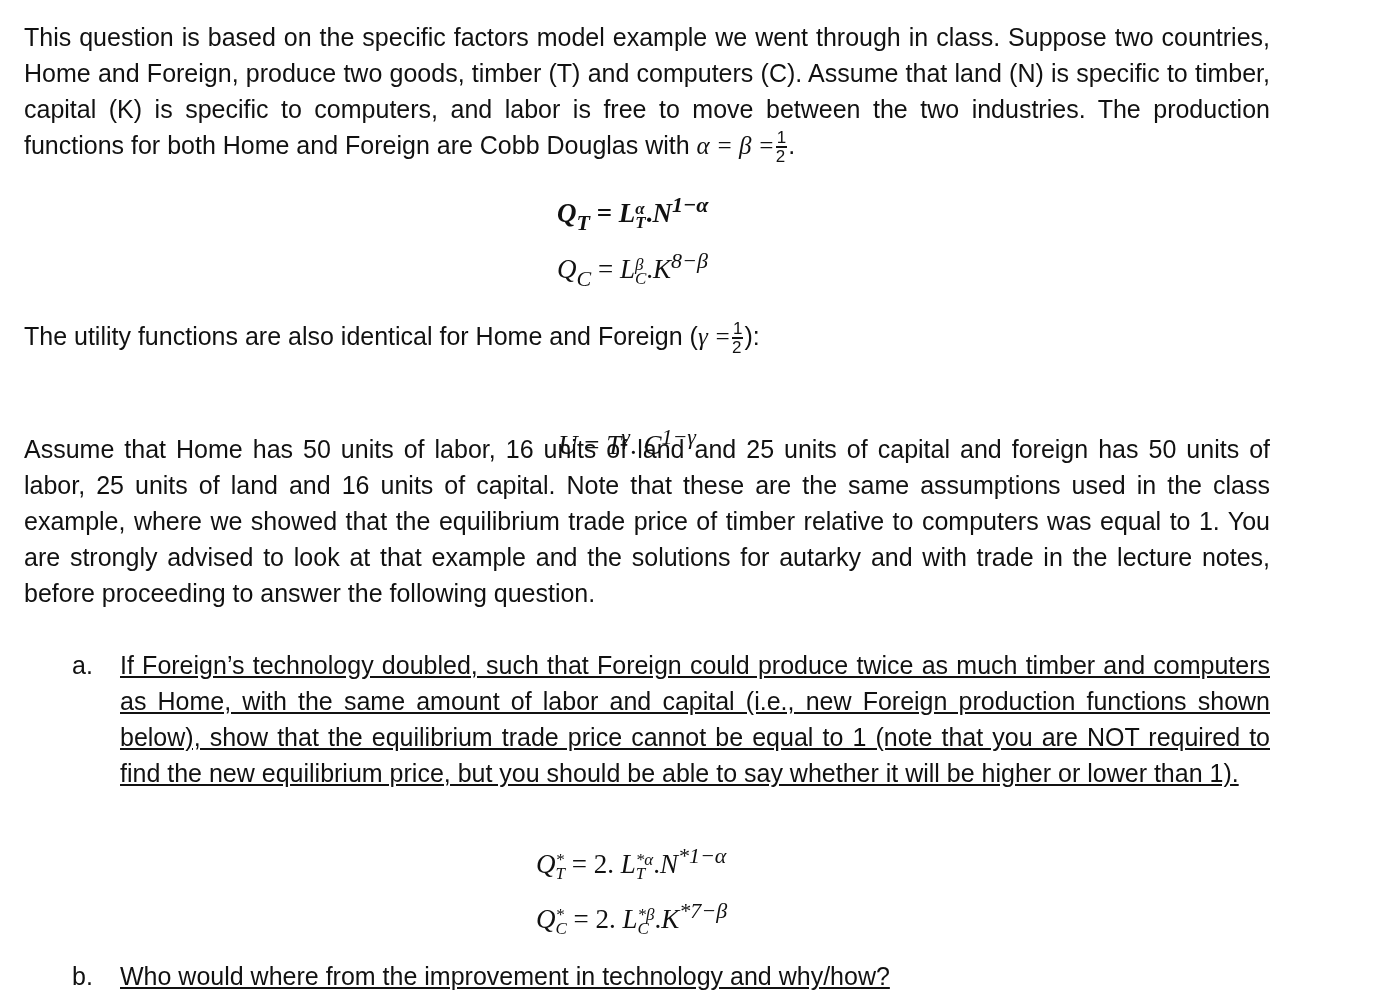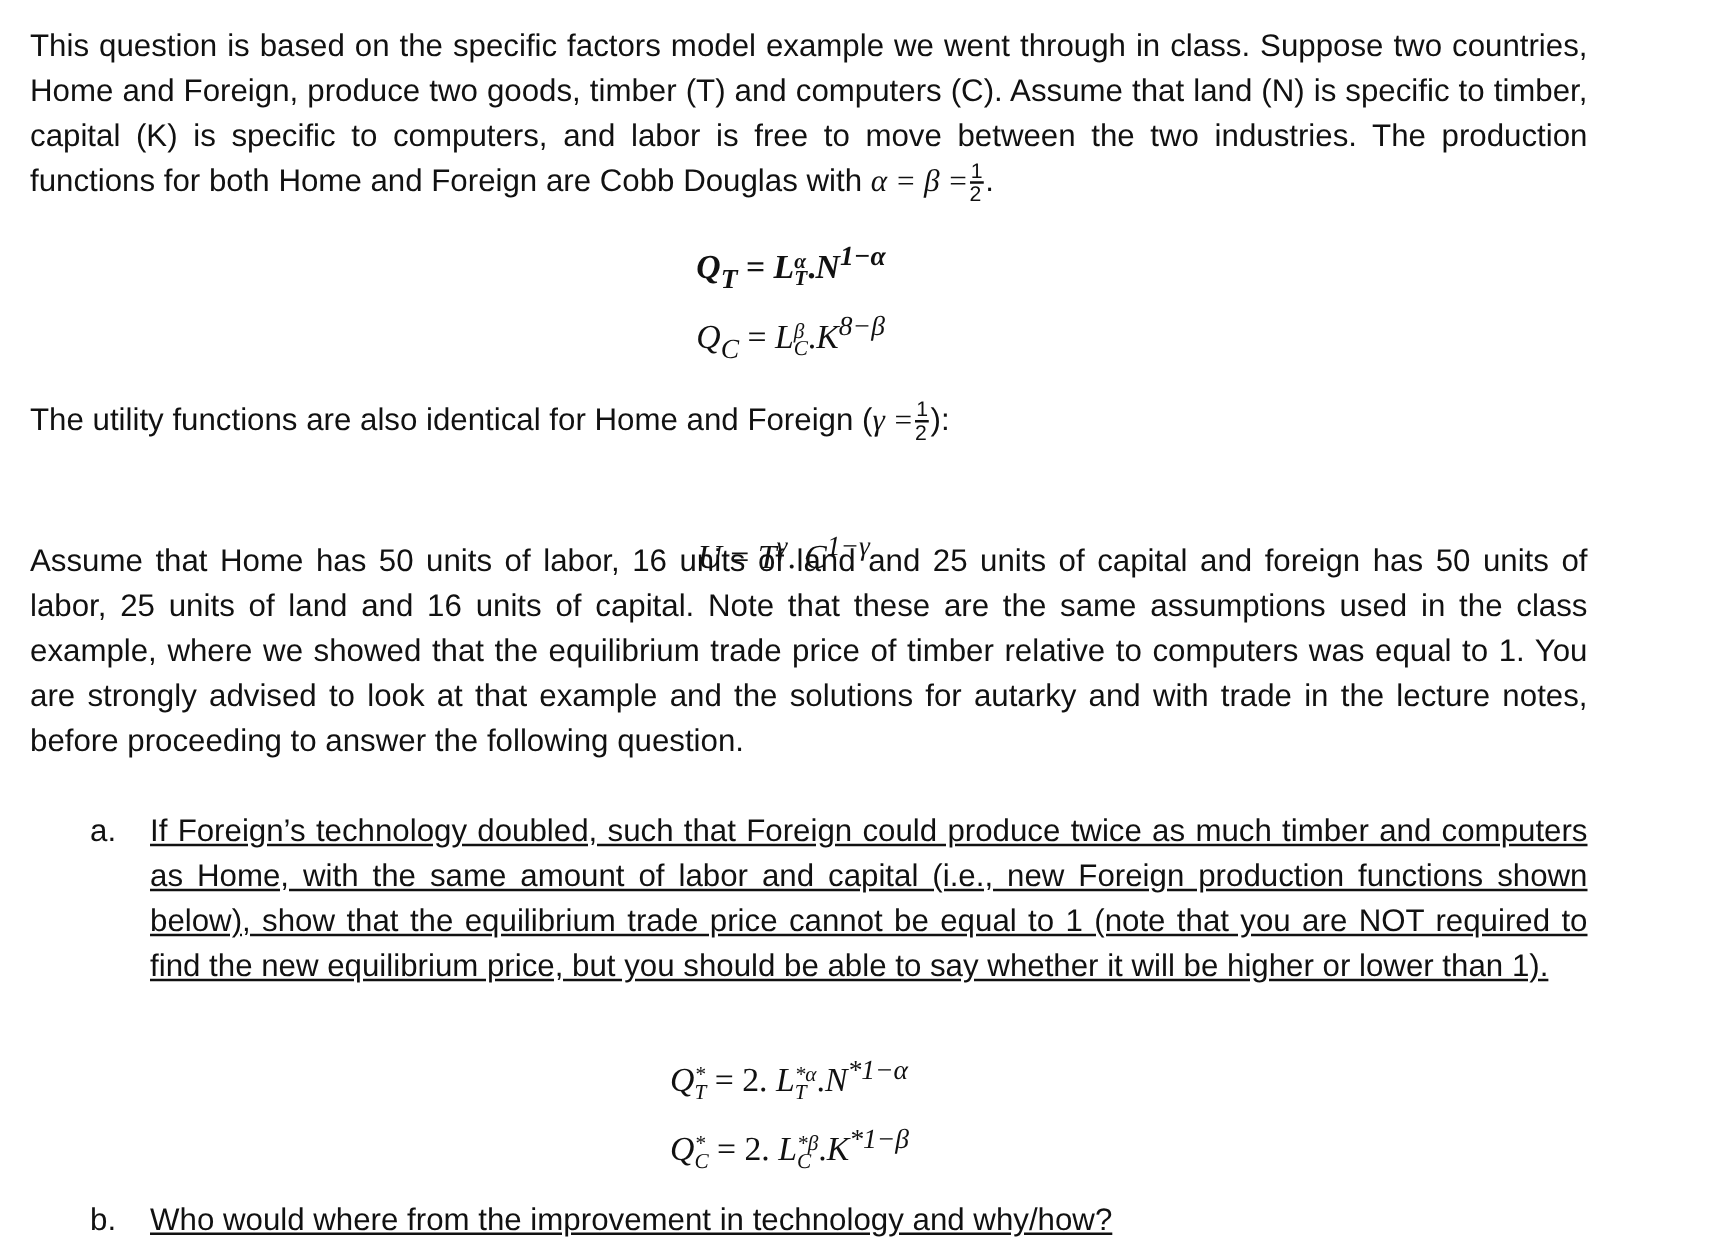--- a/index.html
+++ b/index.html
@@ -71,19 +71,19 @@
 
 <div class="list-item" style="top:647px;">
   <span class="marker">a.</span>
   <div class="body">If Foreign’s technology doubled, such that Foreign could produce twice as much timber and computers as Home, with the same amount of labor and capital (i.e., new Foreign production functions shown below), show that the equilibrium trade price cannot be equal to 1 (note that you are NOT required to find the new equilibrium price, but you should be able to say whether it will be higher or lower than 1).</div>
 </div>
 
 <div class="eq" style="left:536px; top:843px;">
   <span>Q</span><span class="stack"><span class="s-up">*</span><span class="s-dn">T</span></span><span class="up"> = </span><span class="up">2.</span> <span>L</span><span class="stack"><span class="s-up">*α</span><span class="s-dn">T</span></span><span class="up">.</span><span>N</span><sup>*1−α</sup>
 </div>
 <div class="eq" style="left:536px; top:898px;">
-  <span>Q</span><span class="stack"><span class="s-up">*</span><span class="s-dn">C</span></span><span class="up"> = </span><span class="up">2.</span> <span>L</span><span class="stack"><span class="s-up">*β</span><span class="s-dn">C</span></span><span class="up">.</span><span>K</span><sup>*1−β</sup>
+  <span>Q</span><span class="stack"><span class="s-up">*</span><span class="s-dn">C</span></span><span class="up"> = </span><span class="up">2.</span> <span>L</span><span class="stack"><span class="s-up">*β</span><span class="s-dn">C</span></span><span class="up">.</span><span>K</span><sup>*7−β</sup>
 </div>
 
 <div class="list-item" style="top:958px;">
   <span class="marker">b.</span>
   <div class="body">Who would where from the improvement in technology and why/how?</div>
 </div>
 
 </body></html>

